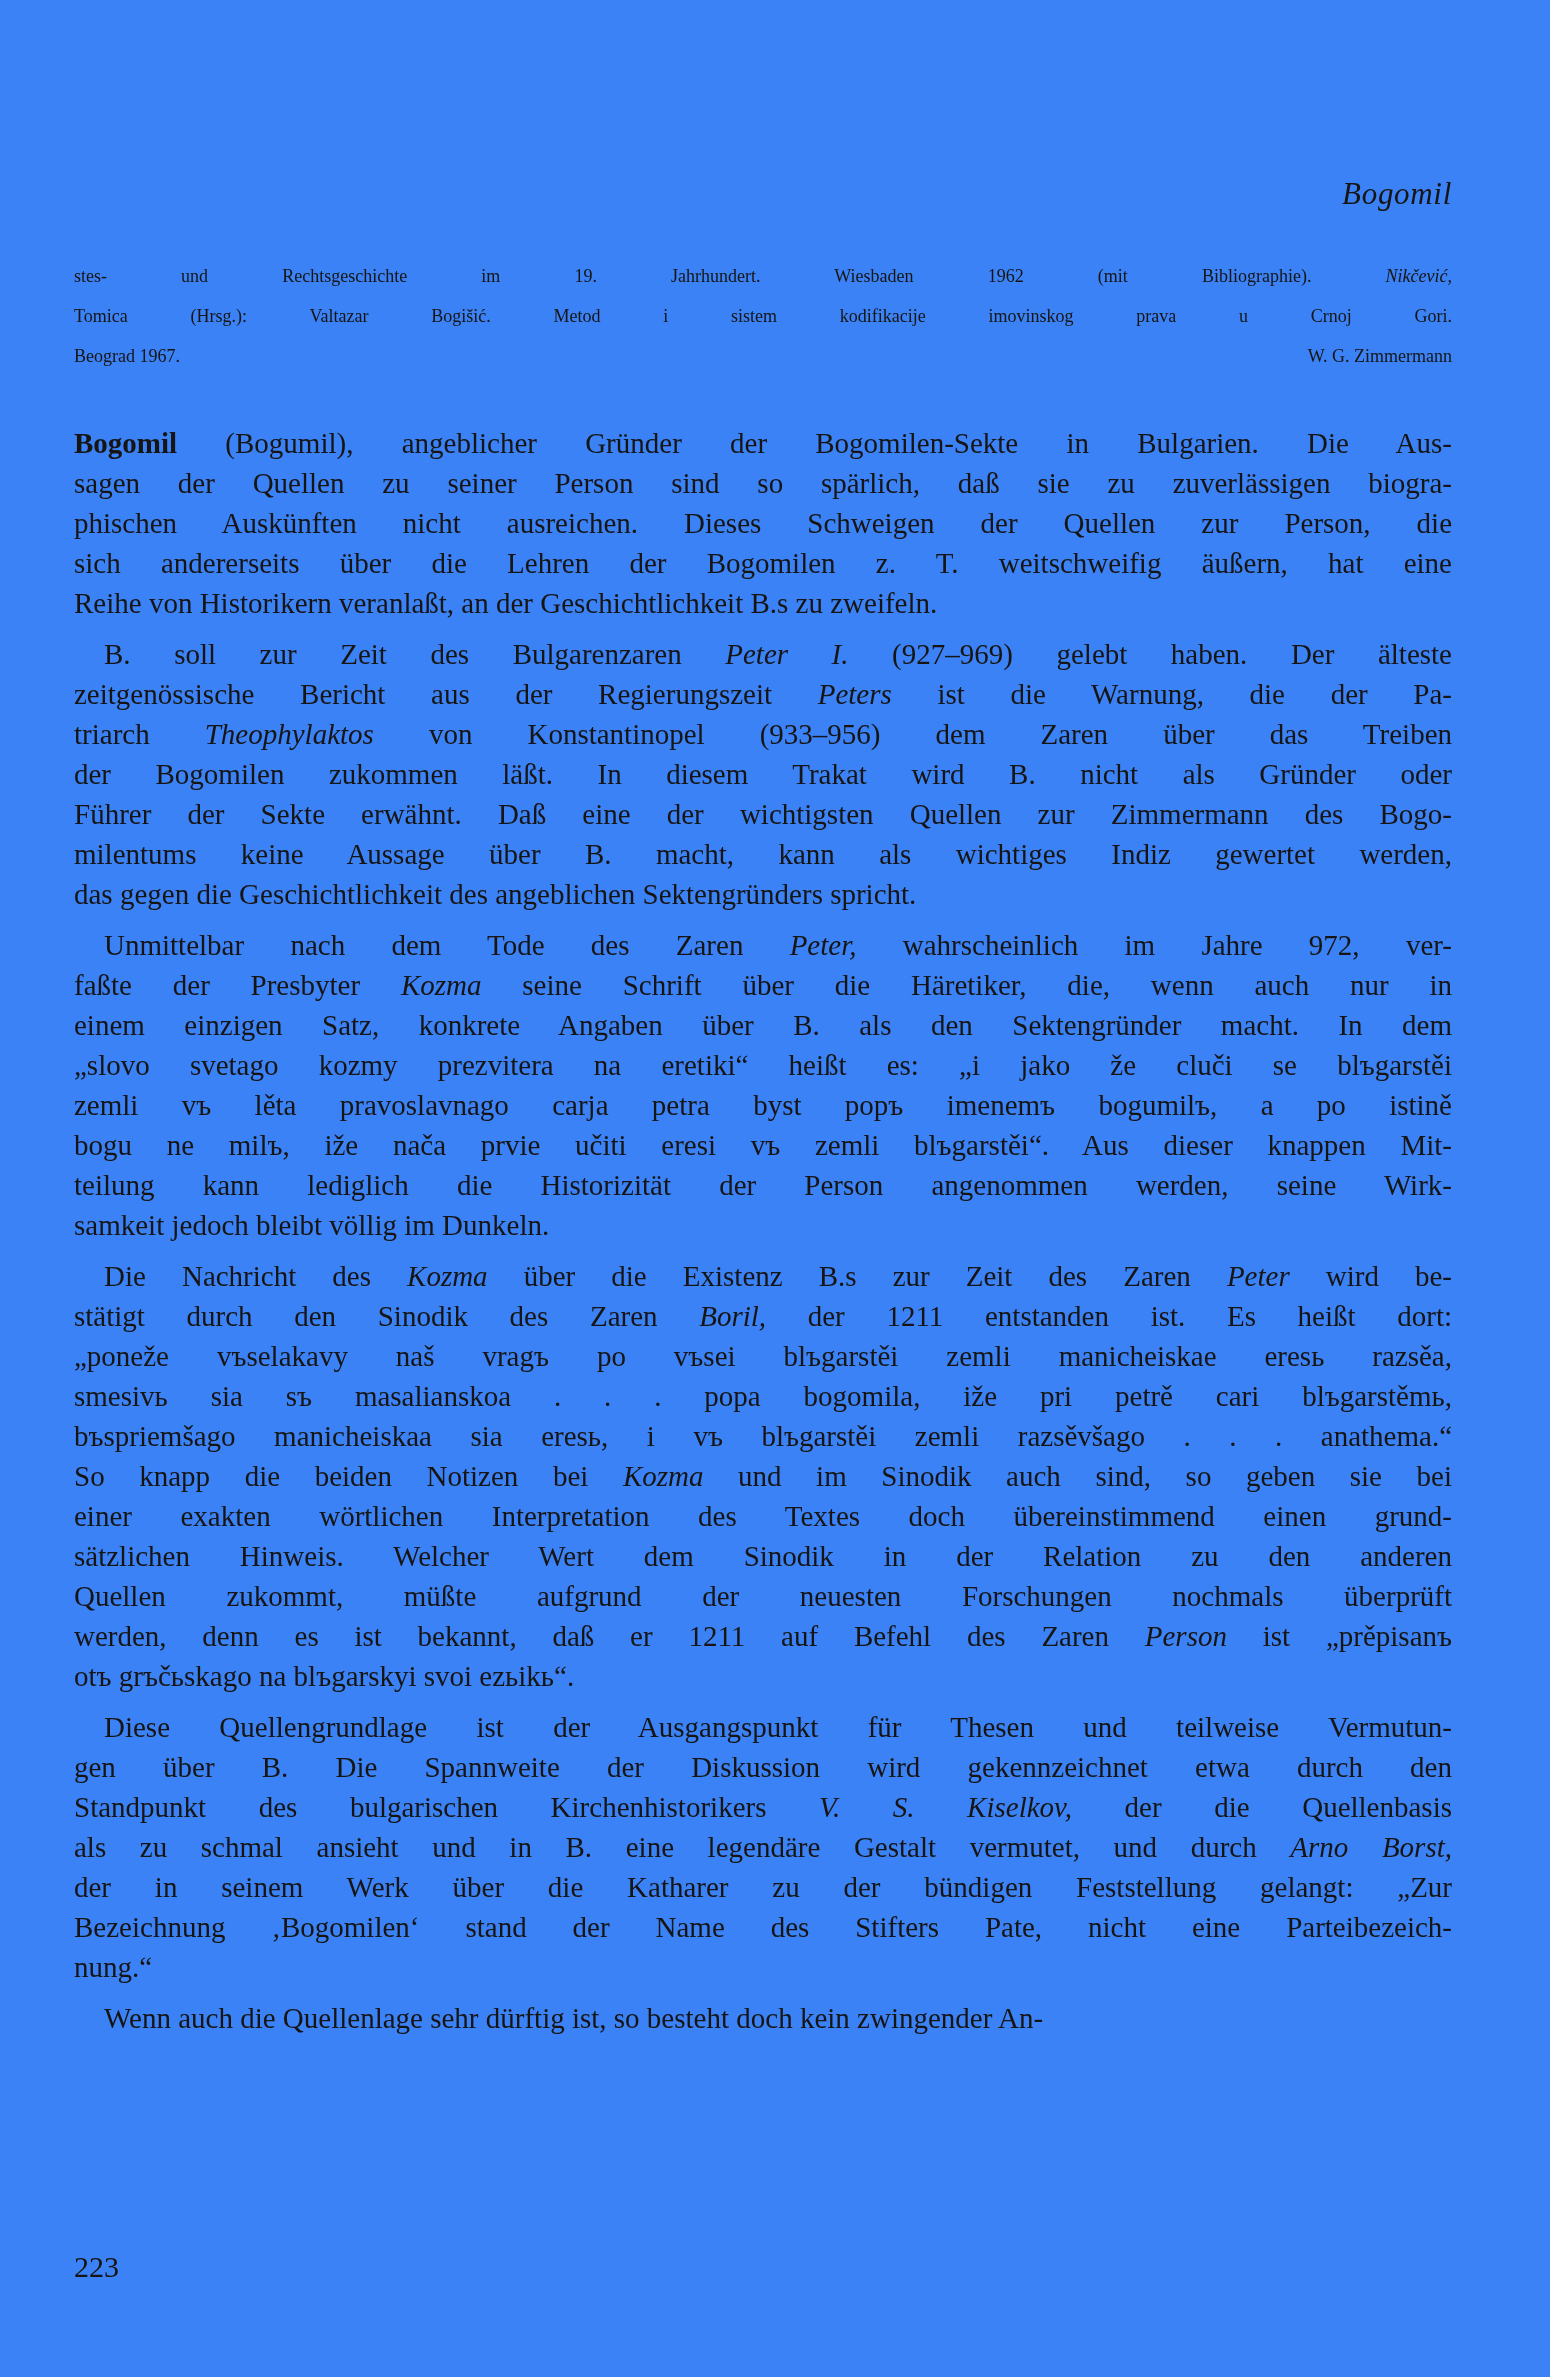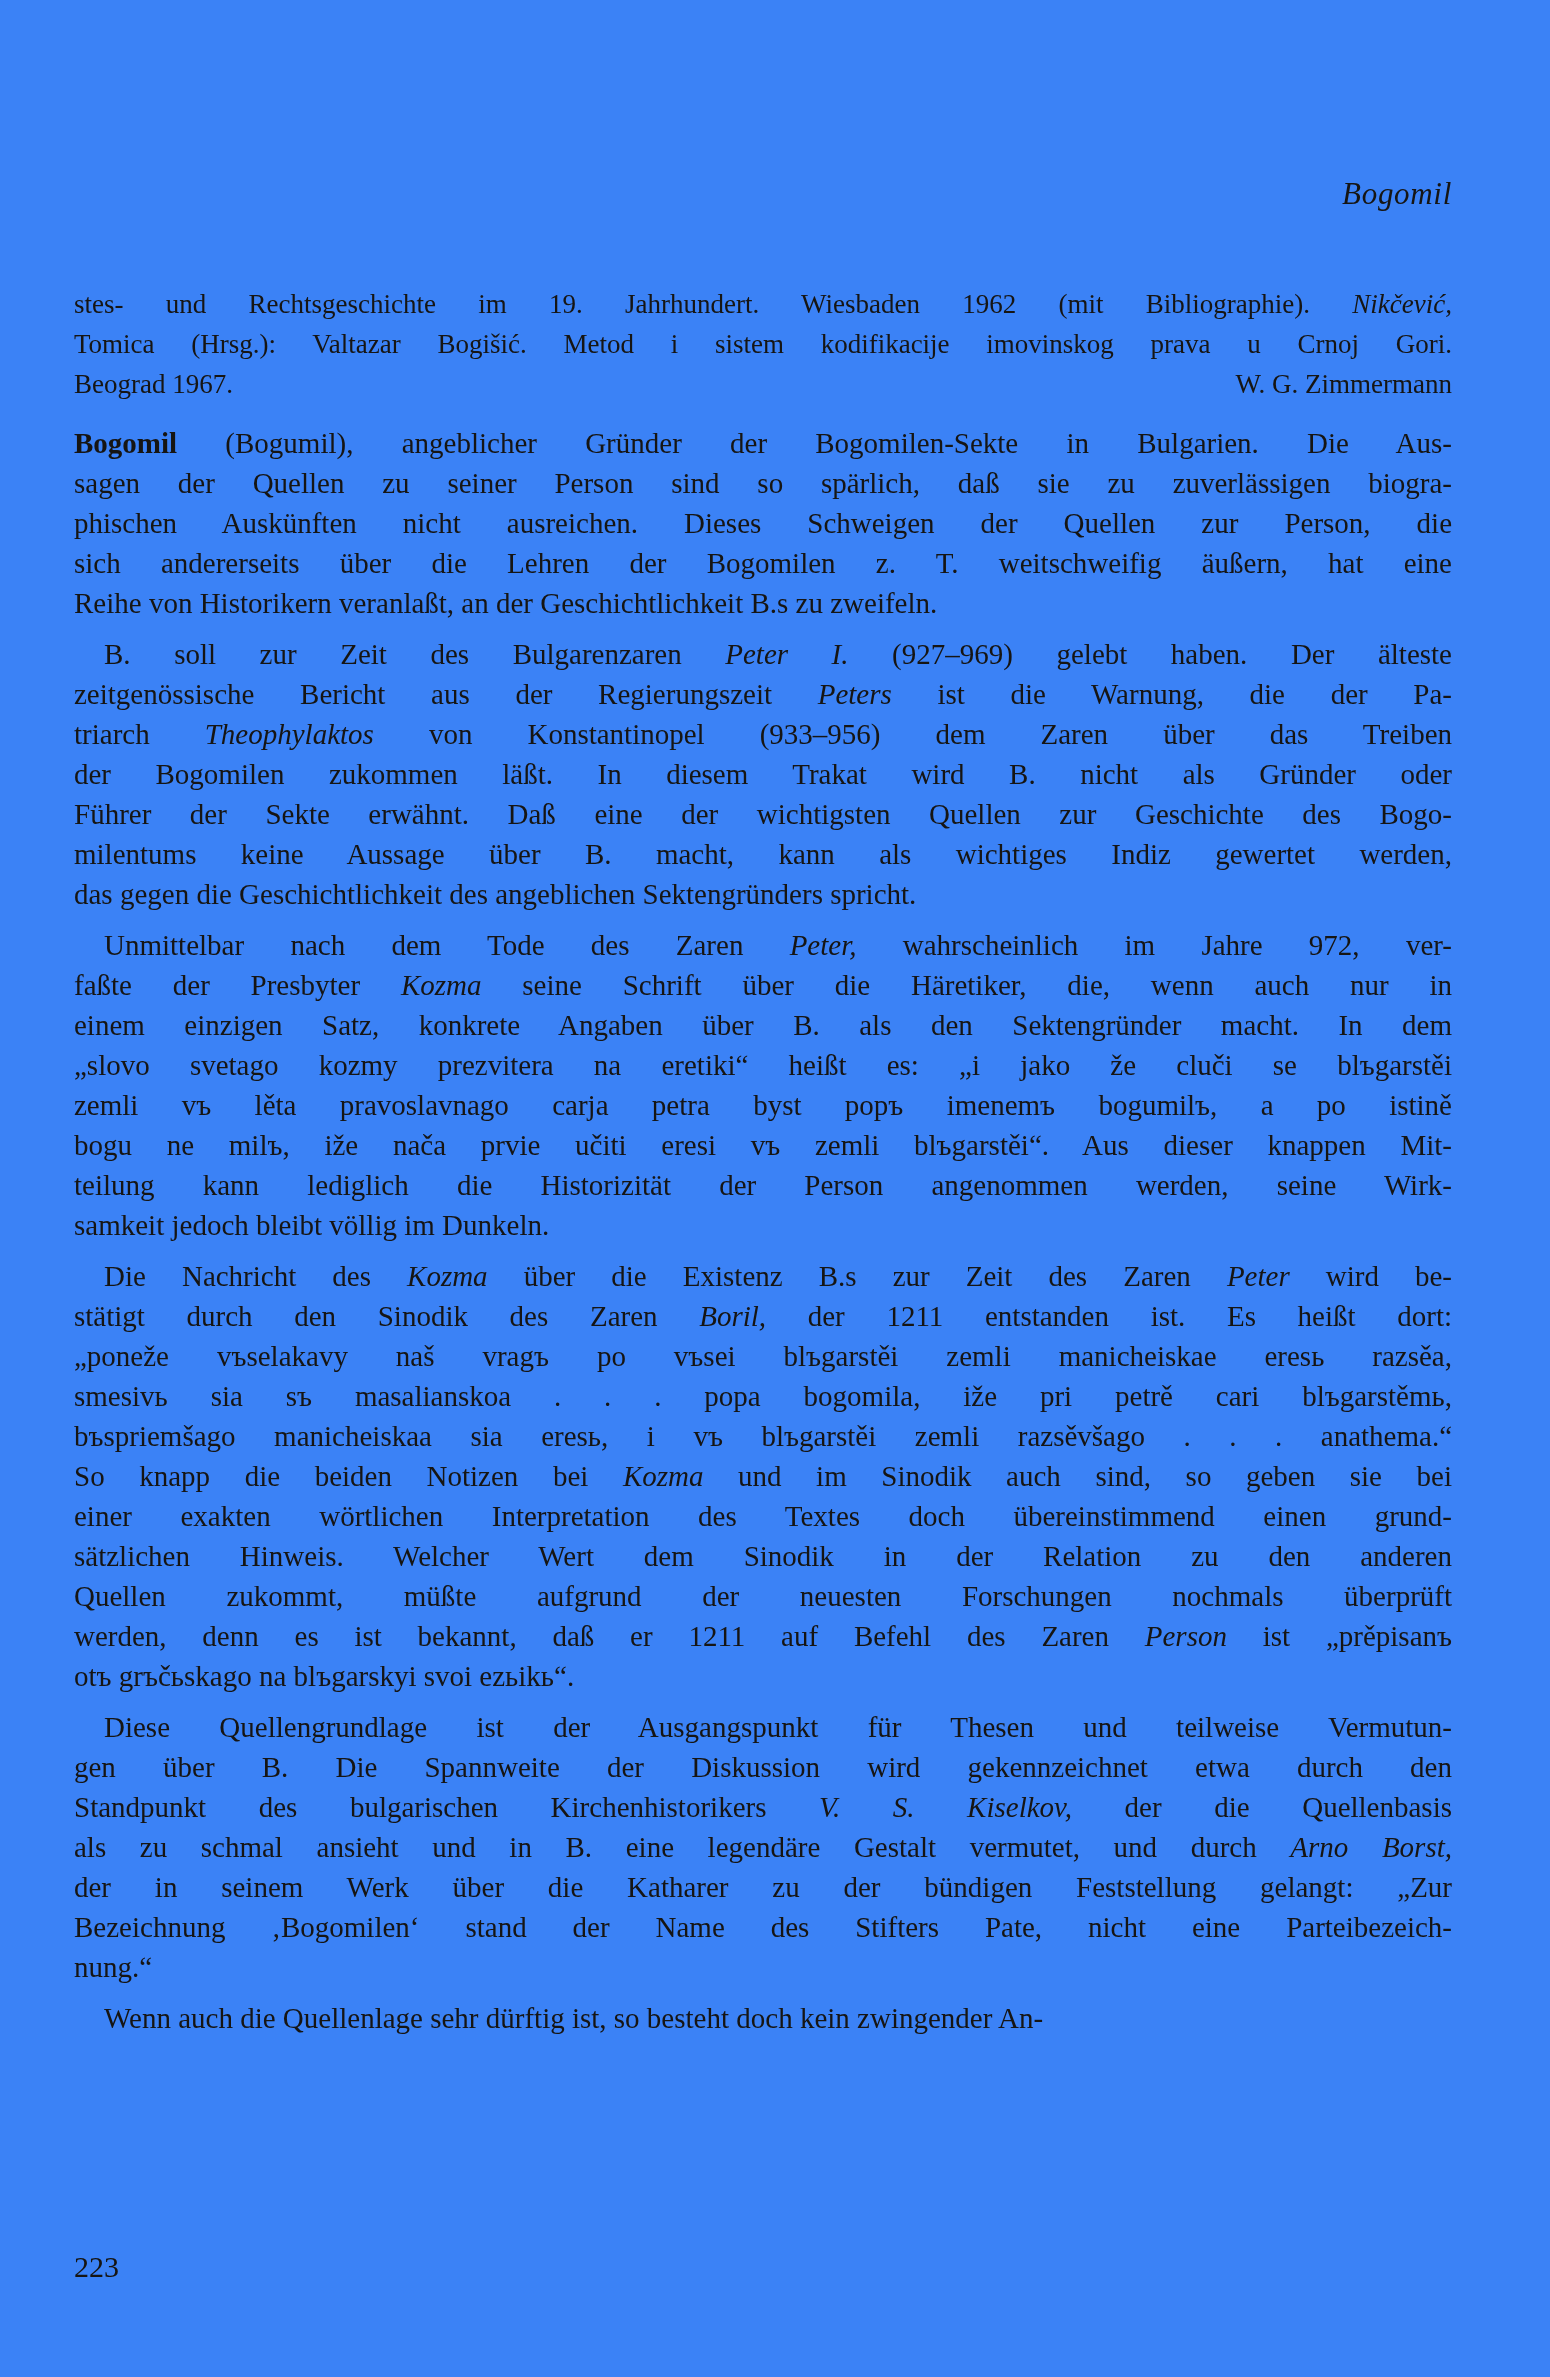--- a/index.html
+++ b/index.html
@@ -24,23 +24,22 @@
   }
   .running-header{
     top:176px;
     text-align:right;
     font-style:italic;
     font-size:31px;
     letter-spacing:0.7px;
   }
   .biblio{
     top:256px;
-    font-size:27px;
+    font-size:18px;
     line-height:40px;
-    margin-top:28px;
   }
   .entry{
     top:423px;
     font-size:29px;
     line-height:40px;
   }
   .line{
     text-align:justify;
     text-align-last:justify;
     white-space:nowrap; 
@@ -92,21 +91,21 @@
         <div class="line"><span>sagen der Quellen zu seiner Person sind so spärlich, daß sie zu zuverlässigen biogra-</span></div>
         <div class="line"><span>phischen Auskünften nicht ausreichen. Dieses Schweigen der Quellen zur Person, die</span></div>
         <div class="line"><span>sich andererseits über die Lehren der Bogomilen z. T. weitschweifig äußern, hat eine</span></div>
         <div class="line last"><span>Reihe von Historikern veranlaßt, an der Geschichtlichkeit B.s zu zweifeln.</span></div>
       </div>
       <div class="para indent">
         <div class="line"><span>B. soll zur Zeit des Bulgarenzaren </span><span class="it">Peter I.</span><span> (927–969) gelebt haben. Der älteste</span></div>
         <div class="line"><span>zeitgenössische Bericht aus der Regierungszeit </span><span class="it">Peters</span><span> ist die Warnung, die der Pa-</span></div>
         <div class="line"><span>triarch </span><span class="it">Theophylaktos</span><span> von Konstantinopel (933–956) dem Zaren über das Treiben</span></div>
         <div class="line"><span>der Bogomilen zukommen läßt. In diesem Trakat wird B. nicht als Gründer oder</span></div>
-        <div class="line"><span>Führer der Sekte erwähnt. Daß eine der wichtigsten Quellen zur Geschichte des Bogo-</span></div>
+        <div class="line"><span>Führer der Sekte erwähnt. Daß eine der wichtigsten Quellen zur Zimmermann des Bogo-</span></div>
         <div class="line"><span>milentums keine Aussage über B. macht, kann als wichtiges Indiz gewertet werden,</span></div>
         <div class="line last"><span>das gegen die Geschichtlichkeit des angeblichen Sektengründers spricht.</span></div>
       </div>
       <div class="para indent">
         <div class="line"><span>Unmittelbar nach dem Tode des Zaren </span><span class="it">Peter,</span><span> wahrscheinlich im Jahre 972, ver-</span></div>
         <div class="line"><span>faßte der Presbyter </span><span class="it">Kozma</span><span> seine Schrift über die Häretiker, die, wenn auch nur in</span></div>
         <div class="line"><span>einem einzigen Satz, konkrete Angaben über B. als den Sektengründer macht. In dem</span></div>
         <div class="line"><span>„slovo svetago kozmy prezvitera na eretiki“ heißt es: „i jako že cluči se blъgarstěi</span></div>
         <div class="line"><span>zemli vъ lěta pravoslavnago carja petra byst popъ imenemъ bogumilъ, a po istině</span></div>
         <div class="line"><span>bogu ne milъ, iže nača prvie učiti eresi vъ zemli blъgarstěi“. Aus dieser knappen Mit-</span></div>

